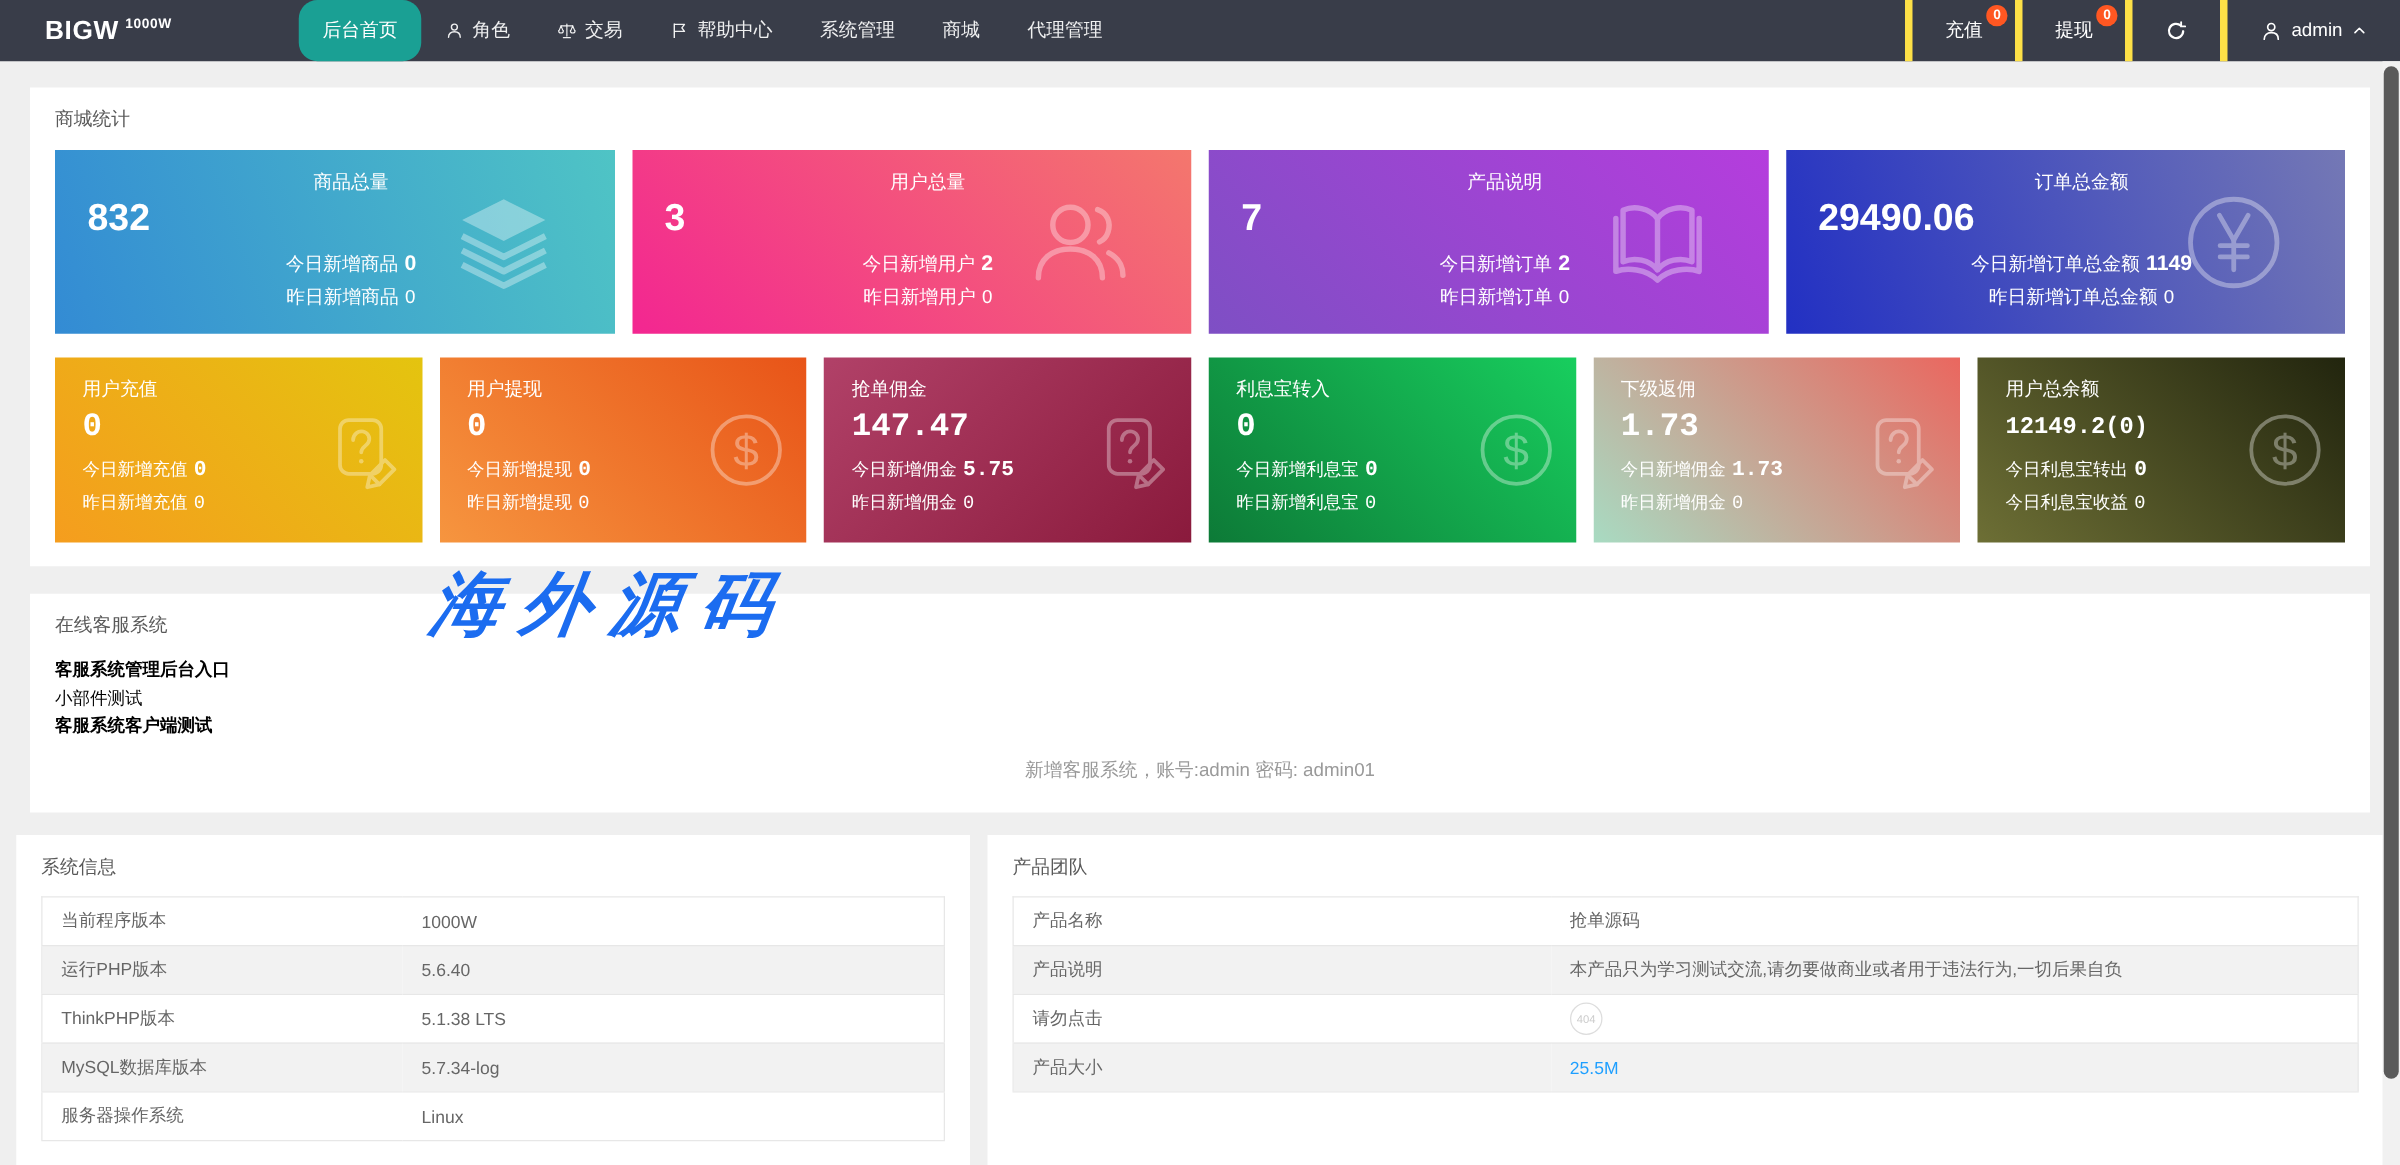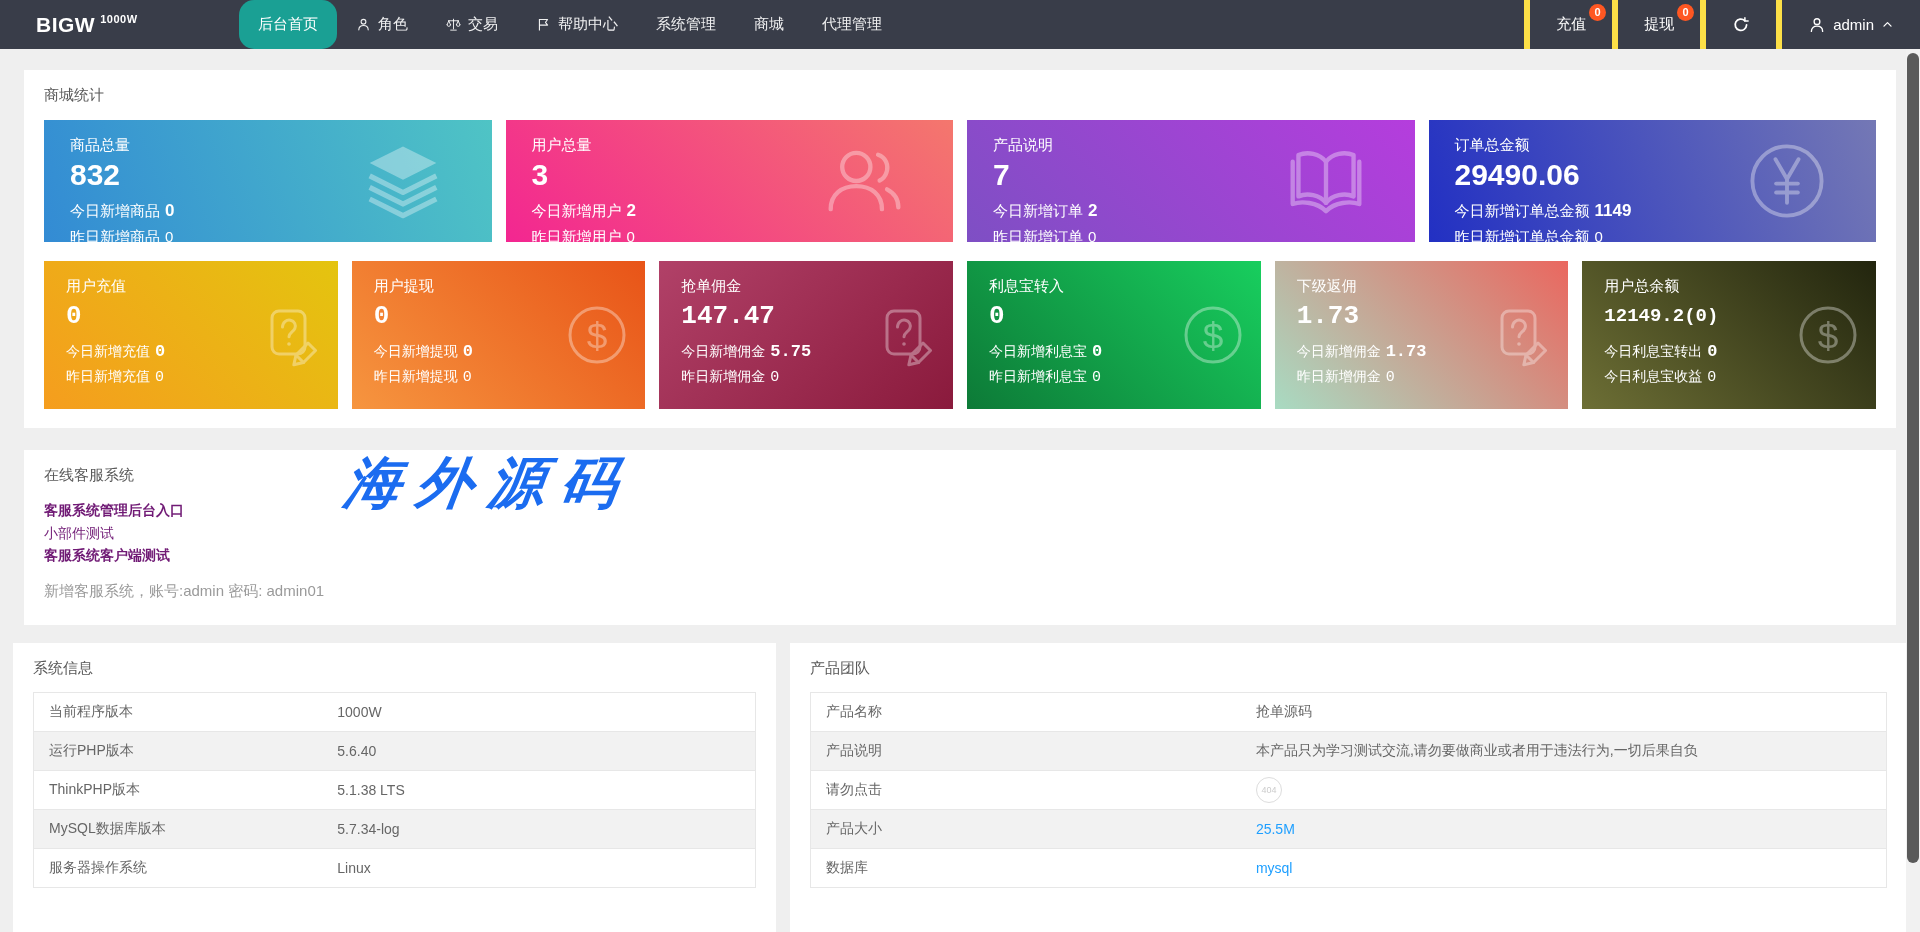--- a/index.html
+++ b/index.html
@@ -28,38 +28,38 @@
   .panel { background:#fff; margin:0 24px; padding:16px 20px 18px; }
   .panel-stats { margin-top:21px; padding-bottom:19px; }
   .panel-service { margin-top:22px; padding-bottom:24px; }
   .bottom-grid { margin:18px 13px 0; display:grid; grid-template-columns:763px 1117px; gap:14px; }
   .bottom-grid .panel { margin:0; height:400px; }
   .section-title { font-size:15px; color:#595959; }
   
   .cards-row1 { margin-top:15px; display:grid; grid-template-columns:repeat(4,1fr); gap:14px; }
   .cards-row2 { margin-top:19px; display:grid; grid-template-columns:repeat(6,1fr); gap:14px; }
   .stat-card { position:relative; color:#fff; padding:16px 0 0 26px; overflow:hidden; }
-  .cards-row1 .stat-card { height:122px; }
+  .cards-row1 .stat-card { height:147px;text-align:center; }
   .cards-row2 .stat-card { height:148px; padding-left:22px;font-family:Liberation Mono, monospace; }
   .card-title { font-size:15px; }
   .card-value { font-size:30px; font-weight:bold; height:38px; display:flex; align-items:center; margin-top:1px; }
   .cards-row2 .card-value { font-size:26px; }
   .card-value.xs { font-size:19px; }
   .card-line { font-size:15px; margin-top:7px; }
   .cards-row2 .card-line { font-size:14px; }
   .card-line b { font-size:17px; margin-left:5px; }
   .card-line span.v { font-size:15px; margin-left:5px; }
   .card-icon { position:absolute; right:48px; top:50%; transform:translateY(-50%); width:82px; height:82px; color:#fff; opacity:.35; }
   .cards-row2 .card-icon { width:64px; height:64px; right:16px; }
   .card-icon svg { width:100%; height:100%; }
   
   .service-links { margin-top:14px; }
-  .service-link { font-size:14px; color:#701a75; line-height:22.5px; cursor:pointer; }
+  .service-link { font-size:14px; color:#000000; line-height:22.5px; cursor:pointer; }
   .service-link.bold { font-weight:bold; }
-  .service-note { margin-top:15px; font-size:15px; color:#9a9a9a; }
+  .service-note { margin-top:15px; font-size:15px; color:#9a9a9a;text-align:center; }
   
   .info-table { margin-top:14px; width:100%; border:1px solid #e7e7e7; border-collapse:collapse; font-size:14px; color:#666; }
   .info-table td { height:39px; padding:0 15px; border-bottom:1px solid #e7e7e7; }
   .info-table tr:nth-child(even) { background:#f2f2f2; }
   .info-table td.lbl { width:40%; }
   .td-link { color:#1e9fff; cursor:pointer; }
   .badge-404 { width:26px; height:26px; border:1px solid #ddd; border-radius:50%; color:#ccc; font-size:9px; display:flex; align-items:center; justify-content:center; }
   
   .watermark { position:absolute; left:345px; top:446px; z-index:30; font-size:56px; font-weight:bold; font-style:italic; letter-spacing:16px; color:#1b6cf0; transform:skewX(-8deg); pointer-events:none; font-family:"DejaVu Serif","Liberation Serif",serif; white-space:nowrap; }
   
@@ -332,24 +332,20 @@
           <tr>
             <td class="lbl"><span>请勿点击</span></td>
             <td>
               <div class="badge-404">404</div>
             </td>
           </tr>
           <tr>
             <td class="lbl"><span>产品大小</span></td>
             <td><span class="td-link">25.5M</span></td>
           </tr>
-          <tr>
-            <td class="lbl"><span>数据库</span></td>
-            <td><span class="td-link">mysql</span></td>
-          </tr>
         </tbody>
       </table>
   </div>
 </div>
 
 <div class="scrollbar">
   <div class="scrollbar-thumb"></div>
 </div>
 
 </body></html>

